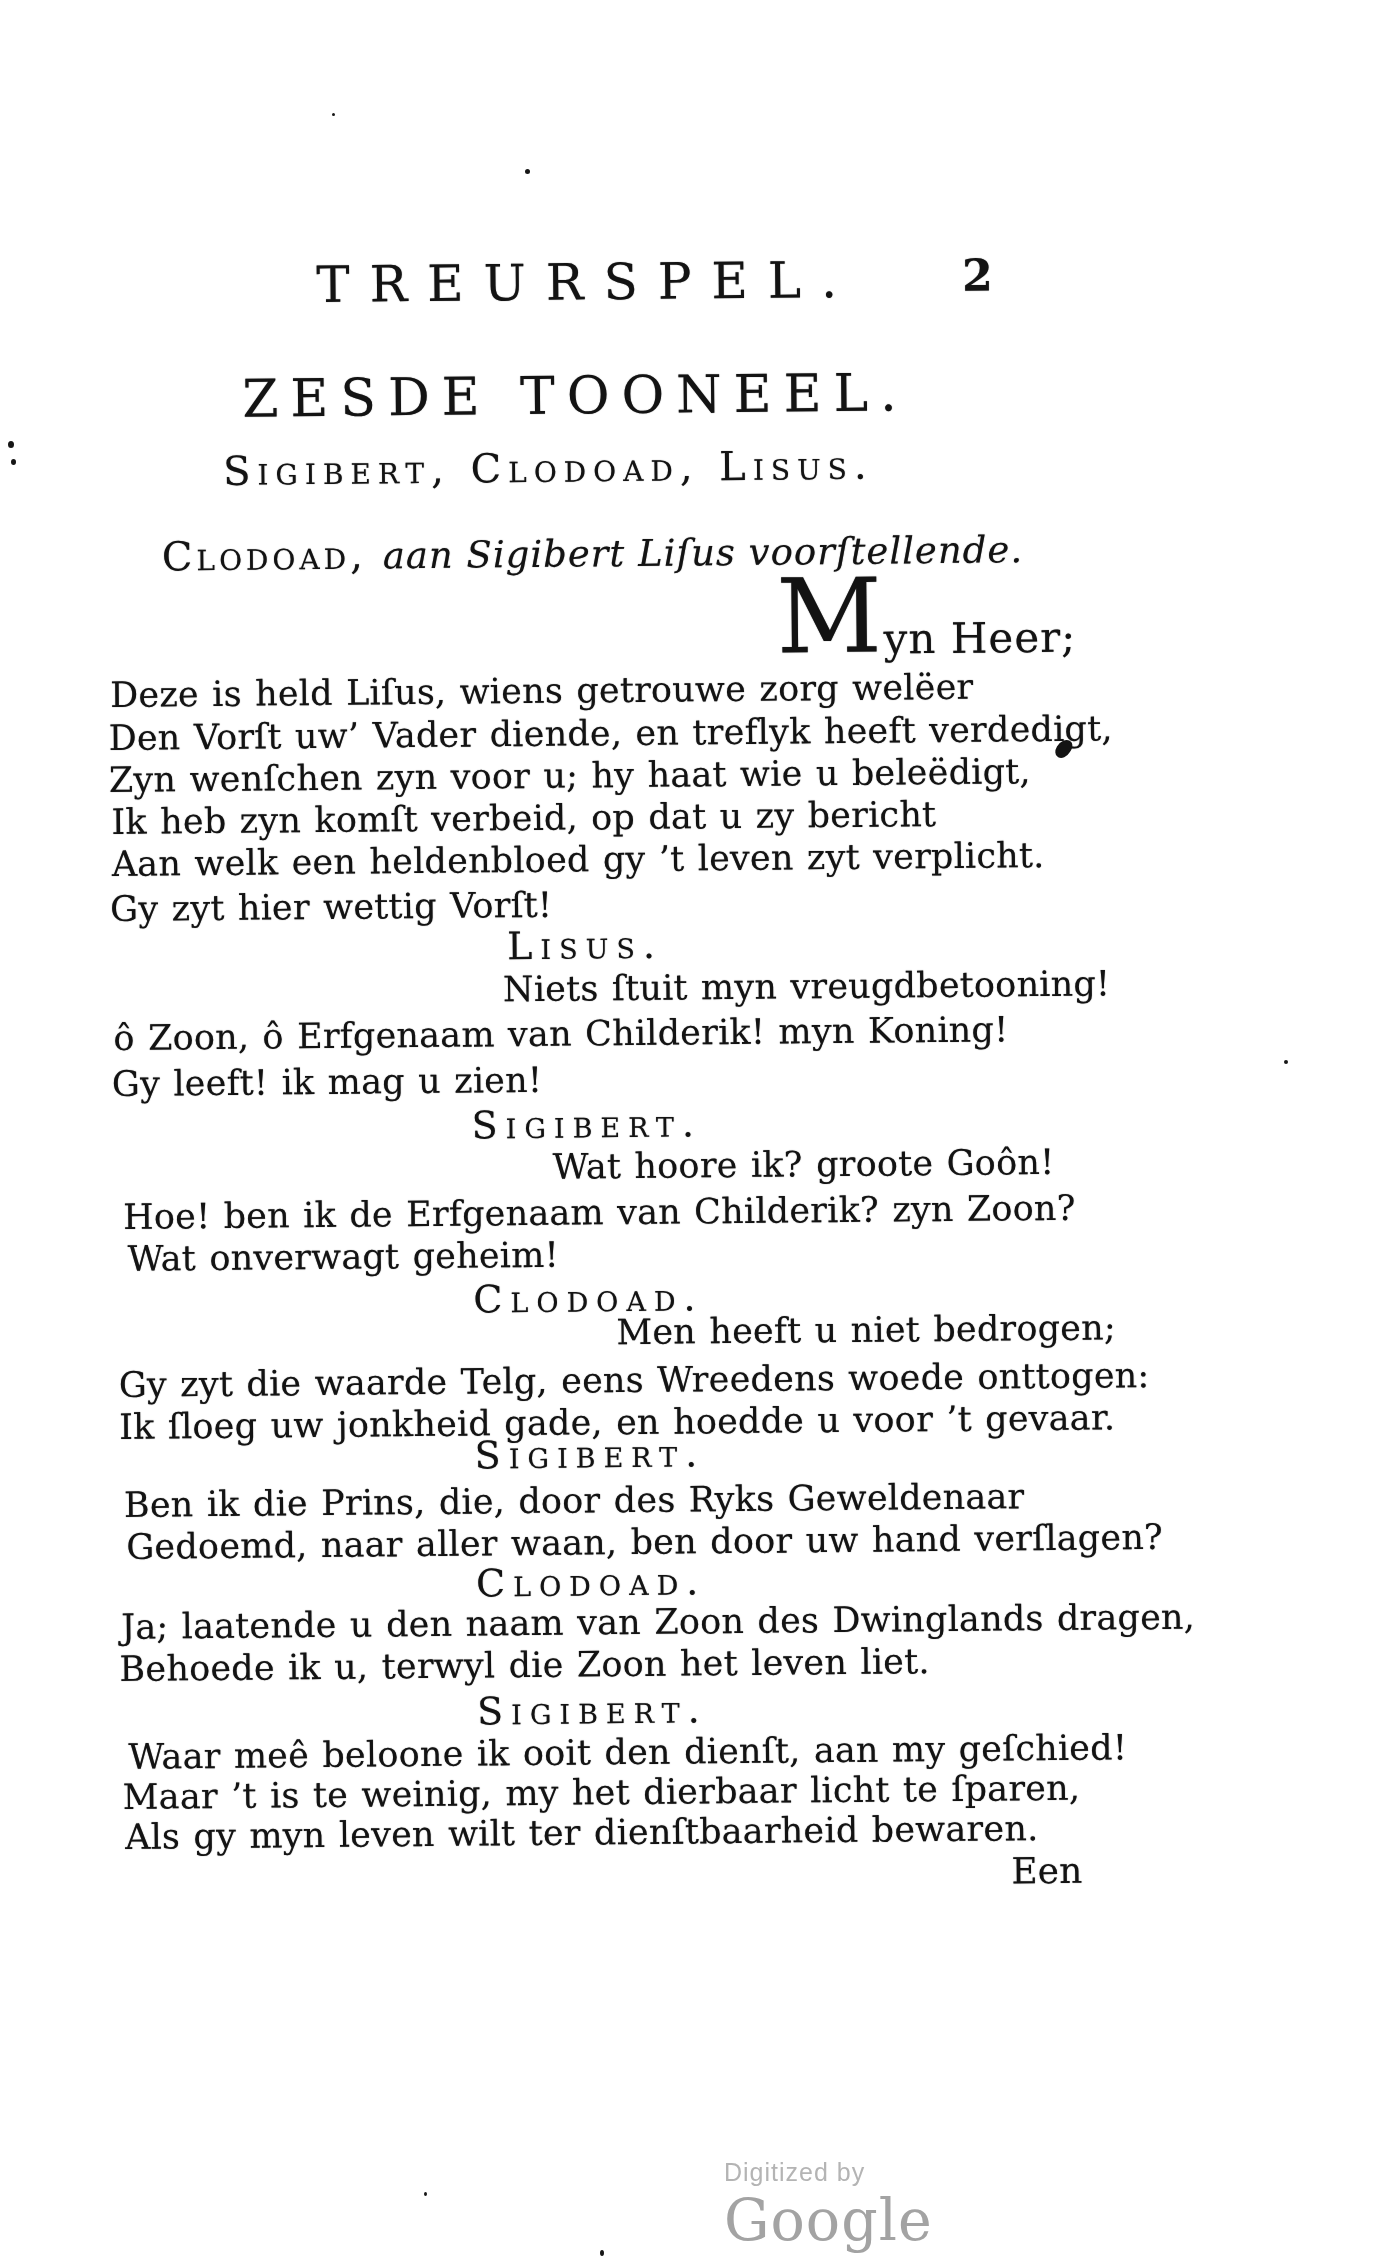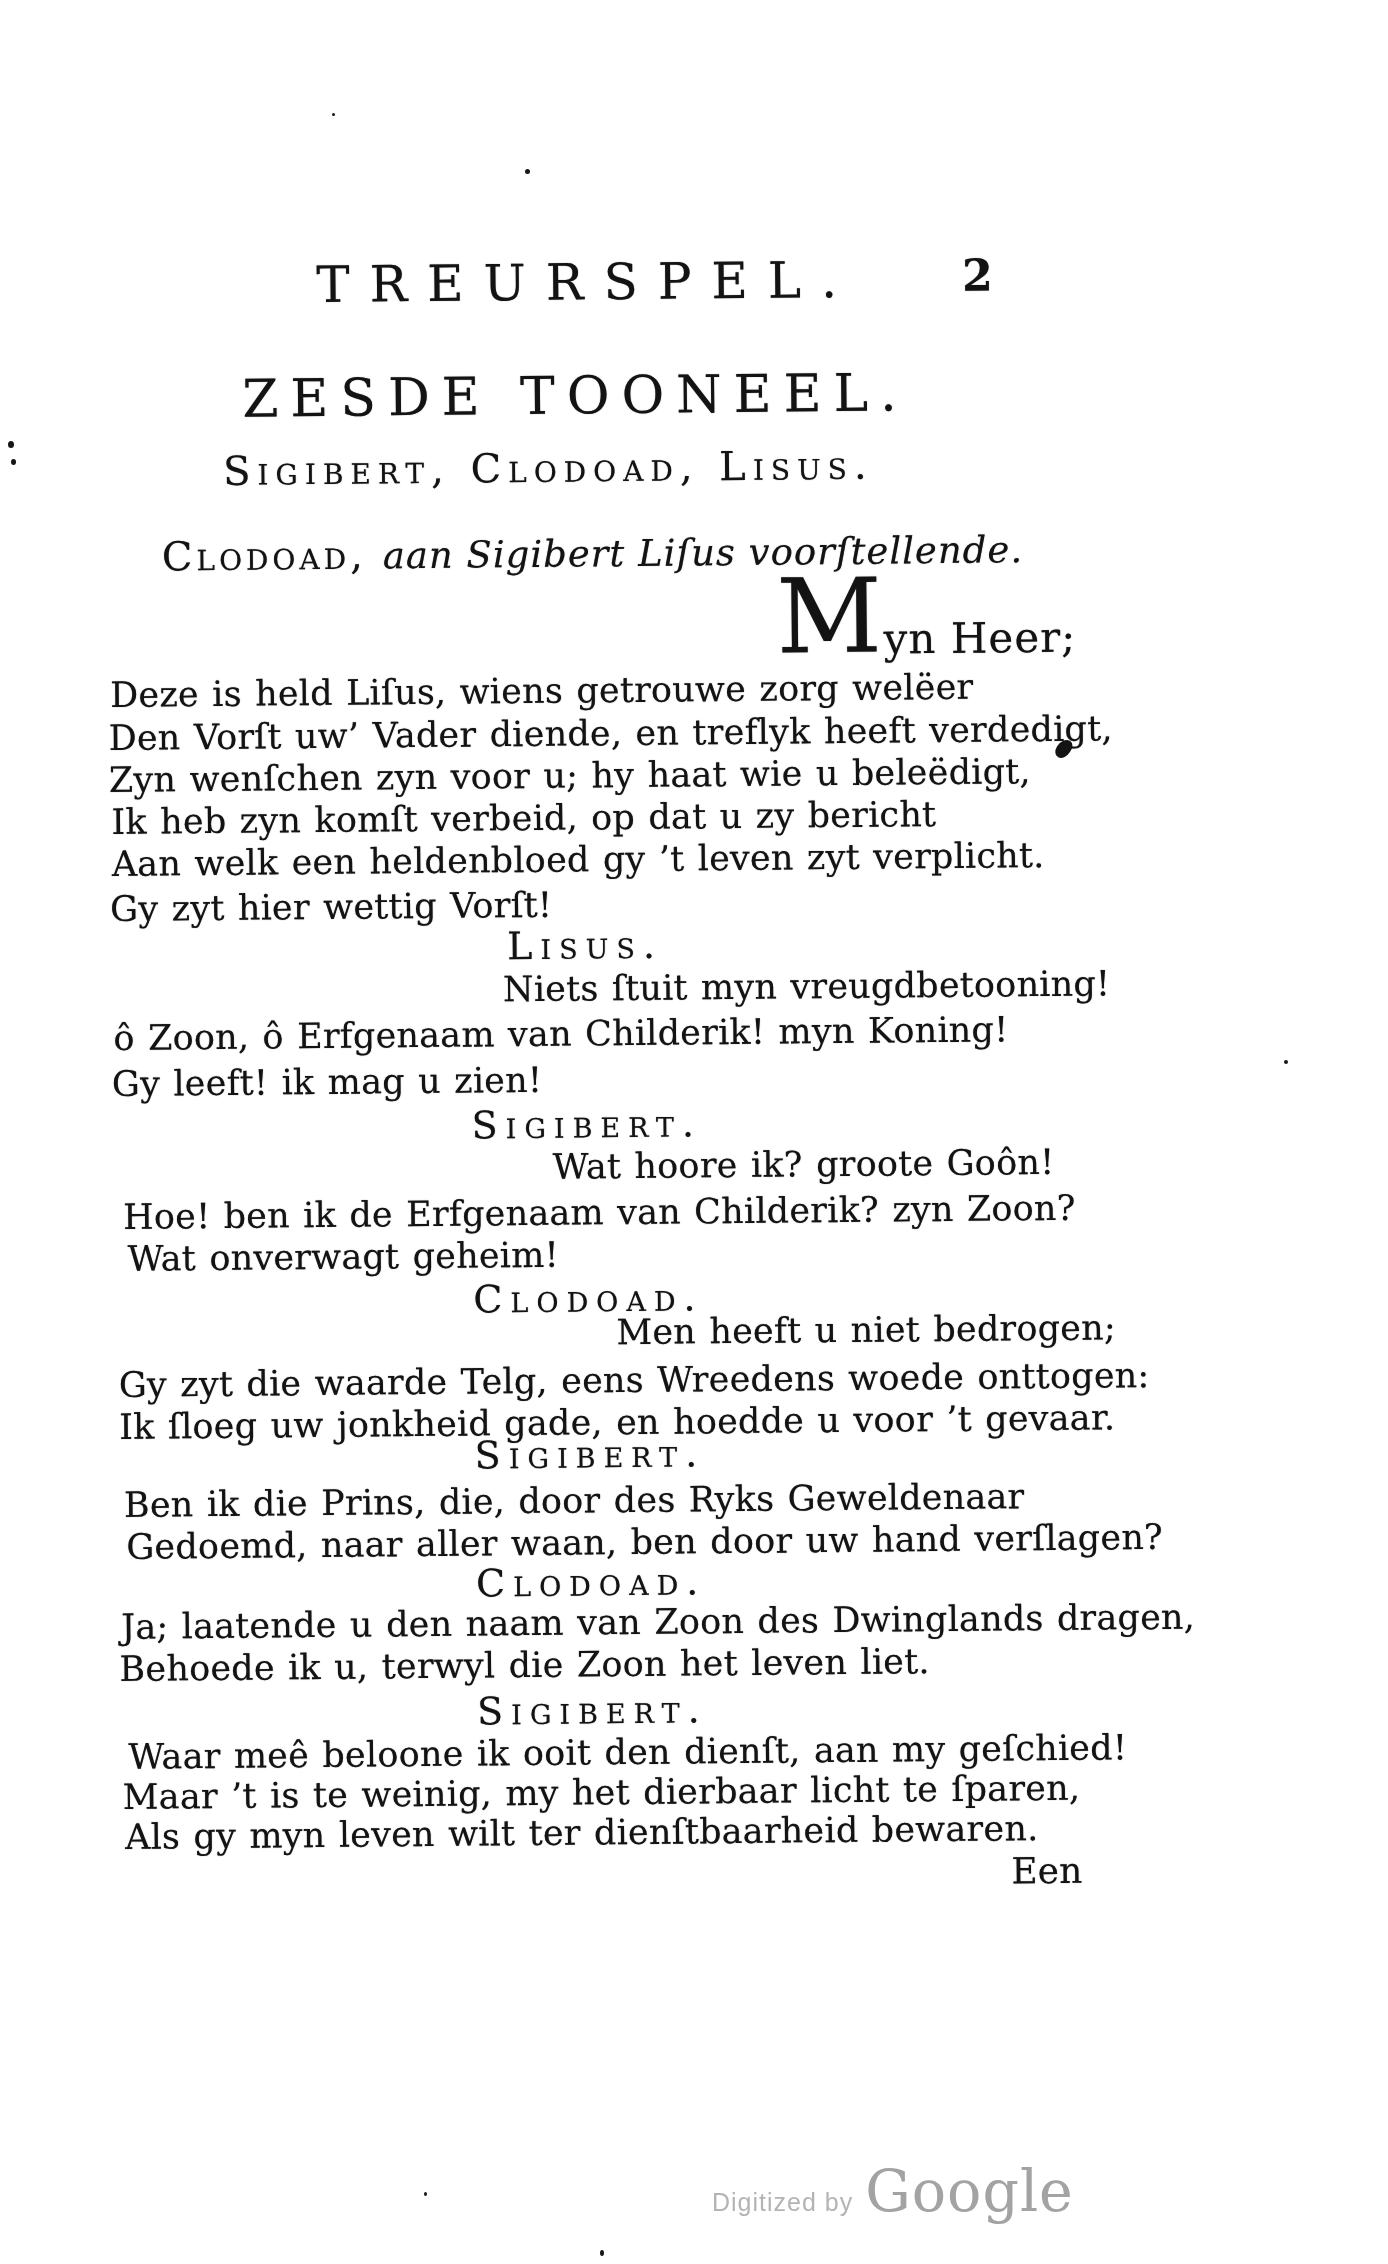--- a/index.html
+++ b/index.html
@@ -44,21 +44,21 @@
     left:105px;width:955px;text-align:center;
     font-variant:small-caps;font-size:38px;letter-spacing:8px;
   }
   .catchword{font-size:36px;}
   .speck{position:absolute;background:#161616;border-radius:50%;}
   .ink-blob{
     position:absolute;background:#141414;border-radius:60% 40% 55% 45%;
     transform:rotate(32deg);
   }
   .watermark{
-    position:absolute;display:flex;align-items:baseline;
+    position:absolute;display:flex;align-items:baseline;flex-direction:column;
   }
   .wm-prefix{
     font-family:"Liberation Sans","DejaVu Sans",sans-serif;
     font-size:25px;color:#b4b4b4;letter-spacing:1px;
   }
   .wm-brand{
     font-family:"DejaVu Serif","Liberation Serif",serif;
     font-size:57px;color:#a3a3a3;letter-spacing:1px;margin-left:12px;
   }
 </style>

